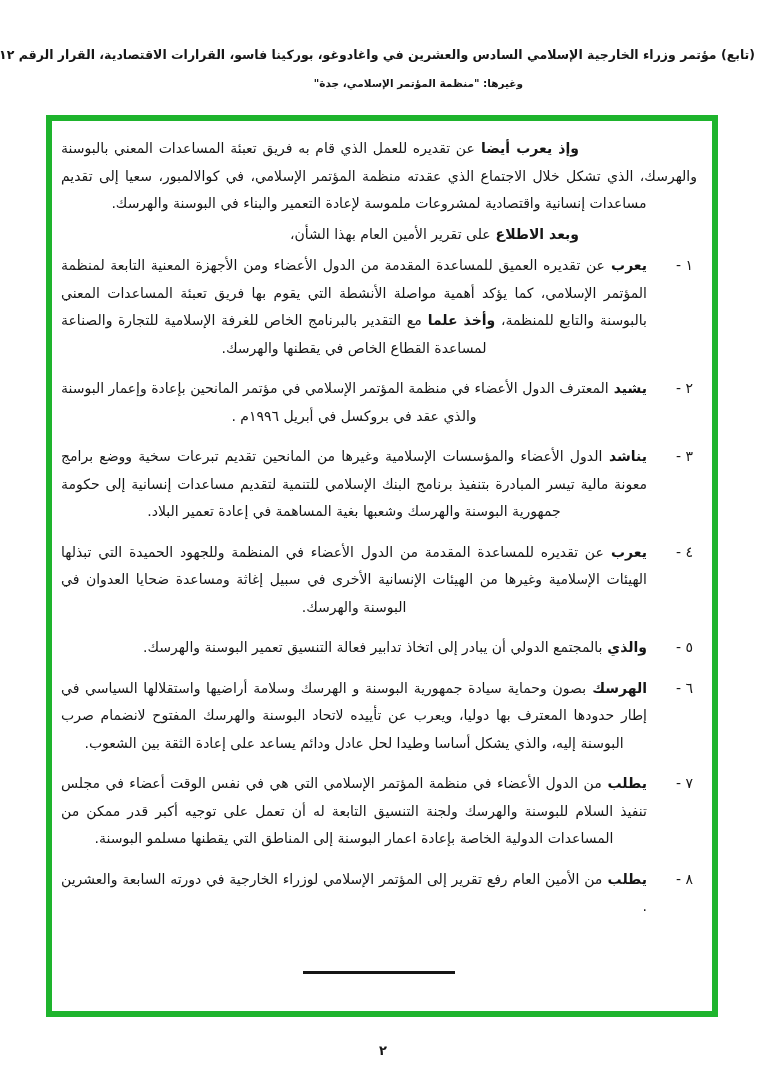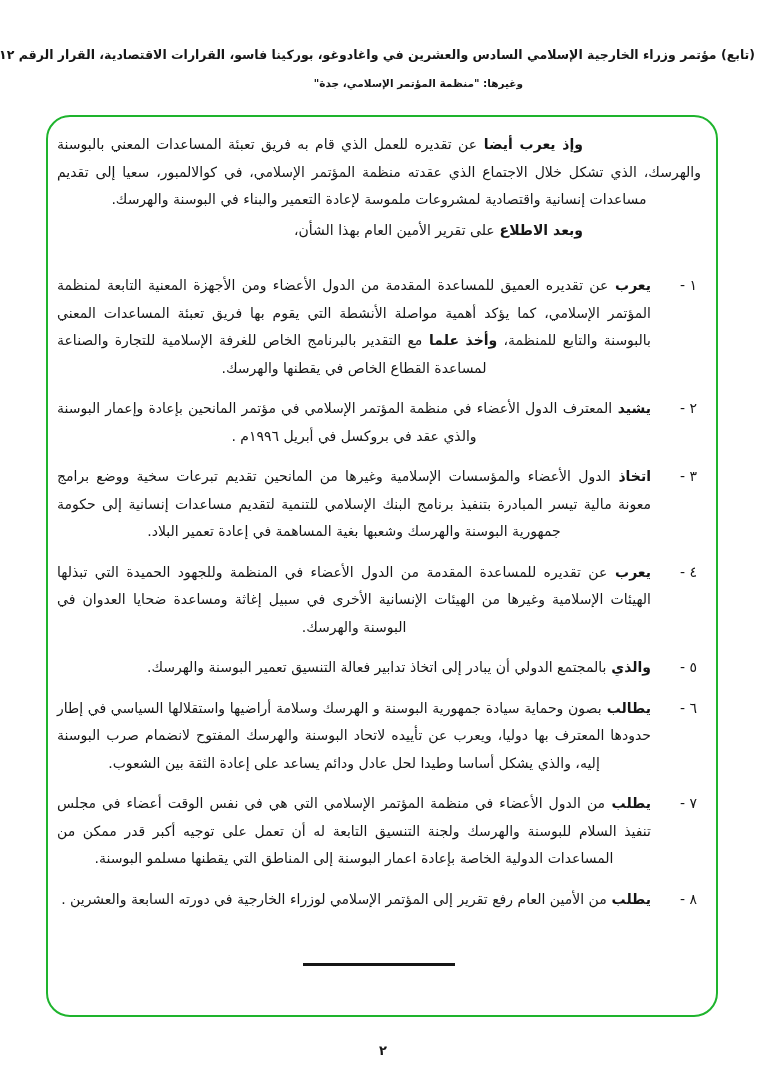--- a/index.html
+++ b/index.html
@@ -16,32 +16,32 @@
     white-space:nowrap; letter-spacing:0;
   }
   .source-line {
     position:absolute; top:77px; right:243px;
     font-size:10.5px; font-weight:bold;
   }
 
   .frame {
     position:absolute; top:115px; right:48px;
     width:672px; height:902px;
-    border:2px solid #15803d; border-radius:24px;
+    border:6px solid #15803d; border-radius:0;
     background:#ffffff;
   }
   .content {
     padding:14px 15px 0 9px;
     font-size:14px; line-height:27.5px;
     text-align:justify;
   }
 
   .para { text-indent:118px; }
   .para.p1 { text-align-last:center; margin-bottom:3px; }
-  .para.p2 { text-align-last:right; margin-bottom:28px; }
+  .para.p2 { text-align-last:right; margin-bottom:4px; }
 
   .item { position:relative; padding-right:50px; margin-bottom:13px; }
   .item .num { position:absolute; right:4px; top:0; white-space:nowrap; }
   .item .itext { text-align:justify; text-align-last:center; }
   .item .itext.single { text-align-last:right; }
 
   b { font-weight:bold; }
 
   .divider {
     width:152px; height:3px; background:#161616;
@@ -73,33 +73,33 @@
         <div class="item">
           <span class="num">١ -</span>
           <p class="itext"><b>يعرب </b><span>عن تقديره العميق للمساعدة المقدمة من الدول الأعضاء ومن الأجهزة المعنية التابعة لمنظمة المؤتمر الإسلامي، كما يؤكد أهمية مواصلة الأنشطة التي يقوم بها فريق تعبئة المساعدات المعني بالبوسنة والتابع للمنظمة، </span><b>وأخذ علما </b><span>مع التقدير بالبرنامج الخاص للغرفة الإسلامية للتجارة والصناعة لمساعدة القطاع الخاص في يقطنها والهرسك.</span></p>
         </div>
         <div class="item">
           <span class="num">٢ -</span>
           <p class="itext"><b>يشيد </b><span>المعترف الدول الأعضاء في منظمة المؤتمر الإسلامي في مؤتمر المانحين بإعادة وإعمار البوسنة والذي عقد في بروكسل في أبريل ١٩٩٦م .</span></p>
         </div>
         <div class="item">
           <span class="num">٣ -</span>
-          <p class="itext"><b>اتخاذ </b><span>الدول الأعضاء والمؤسسات الإسلامية وغيرها من المانحين تقديم تبرعات سخية ووضع برامج معونة مالية تيسر المبادرة بتنفيذ برنامج البنك الإسلامي للتنمية لتقديم مساعدات إنسانية إلى حكومة جمهورية البوسنة والهرسك وشعبها بغية المساهمة في إعادة تعمير البلاد.</span></p>
+          <p class="itext"><b>يناشد </b><span>الدول الأعضاء والمؤسسات الإسلامية وغيرها من المانحين تقديم تبرعات سخية ووضع برامج معونة مالية تيسر المبادرة بتنفيذ برنامج البنك الإسلامي للتنمية لتقديم مساعدات إنسانية إلى حكومة جمهورية البوسنة والهرسك وشعبها بغية المساهمة في إعادة تعمير البلاد.</span></p>
         </div>
         <div class="item">
           <span class="num">٤ -</span>
           <p class="itext"><b>يعرب </b><span>عن تقديره للمساعدة المقدمة من الدول الأعضاء في المنظمة وللجهود الحميدة التي تبذلها الهيئات الإسلامية وغيرها من الهيئات الإنسانية الأخرى في سبيل إغاثة ومساعدة ضحايا العدوان في البوسنة والهرسك.</span></p>
         </div>
         <div class="item">
           <span class="num">٥ -</span>
           <p class="itext single"><b>والذي </b><span>بالمجتمع الدولي أن يبادر إلى اتخاذ تدابير فعالة التنسيق تعمير البوسنة والهرسك.</span></p>
         </div>
         <div class="item">
           <span class="num">٦ -</span>
-          <p class="itext"><b>يطالب </b><span>بصون وحماية سيادة جمهورية البوسنة و الهرسك وسلامة أراضيها واستقلالها السياسي في إطار حدودها المعترف بها دوليا، ويعرب عن تأييده لاتحاد البوسنة والهرسك المفتوح لانضمام صرب البوسنة إليه، والذي يشكل أساسا وطيدا لحل عادل ودائم يساعد على إعادة الثقة بين الشعوب.</span></p>
+          <p class="itext"><b>الهرسك </b><span>بصون وحماية سيادة جمهورية البوسنة و الهرسك وسلامة أراضيها واستقلالها السياسي في إطار حدودها المعترف بها دوليا، ويعرب عن تأييده لاتحاد البوسنة والهرسك المفتوح لانضمام صرب البوسنة إليه، والذي يشكل أساسا وطيدا لحل عادل ودائم يساعد على إعادة الثقة بين الشعوب.</span></p>
         </div>
         <div class="item">
           <span class="num">٧ -</span>
           <p class="itext"><b>يطلب </b><span>من الدول الأعضاء في منظمة المؤتمر الإسلامي التي هي في نفس الوقت أعضاء في مجلس تنفيذ السلام للبوسنة والهرسك ولجنة التنسيق التابعة له أن تعمل على توجيه أكبر قدر ممكن من المساعدات الدولية الخاصة بإعادة اعمار البوسنة إلى المناطق التي يقطنها مسلمو البوسنة.</span></p>
         </div>
         <div class="item">
           <span class="num">٨ -</span>
           <p class="itext single"><b>يطلب </b><span>من الأمين العام رفع تقرير إلى المؤتمر الإسلامي لوزراء الخارجية في دورته السابعة والعشرين .</span></p>
         </div>
       </div>

